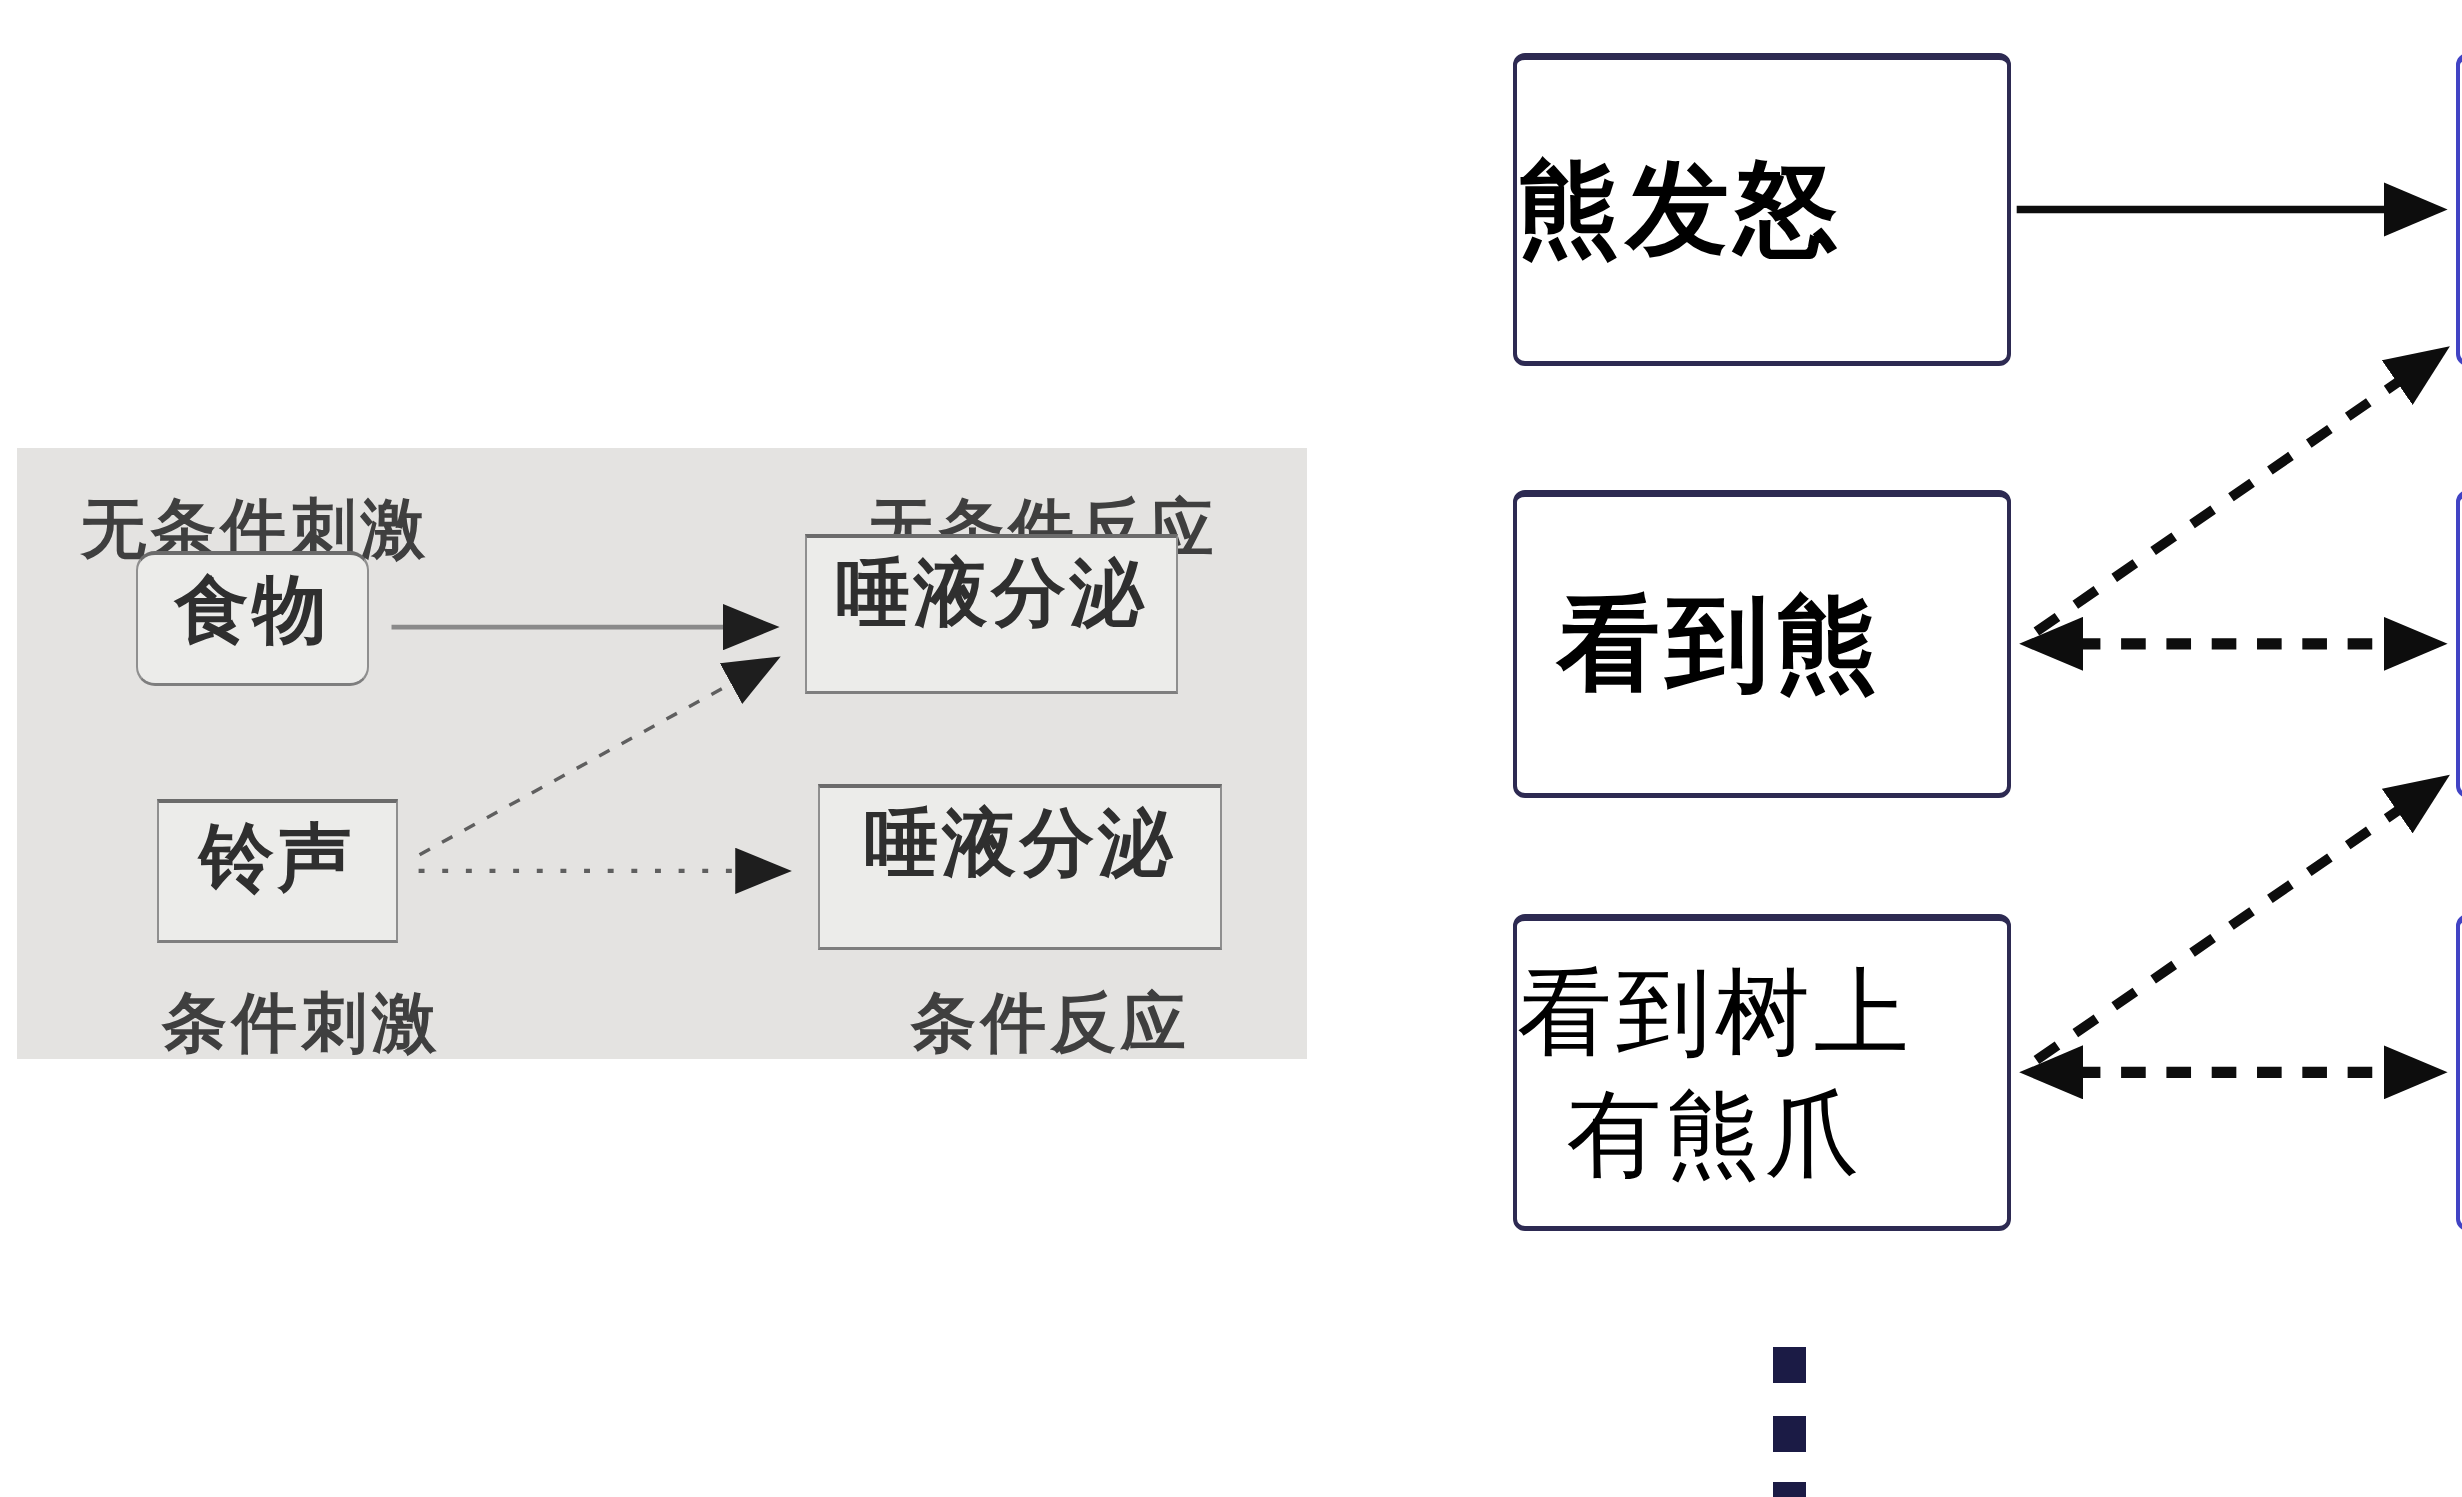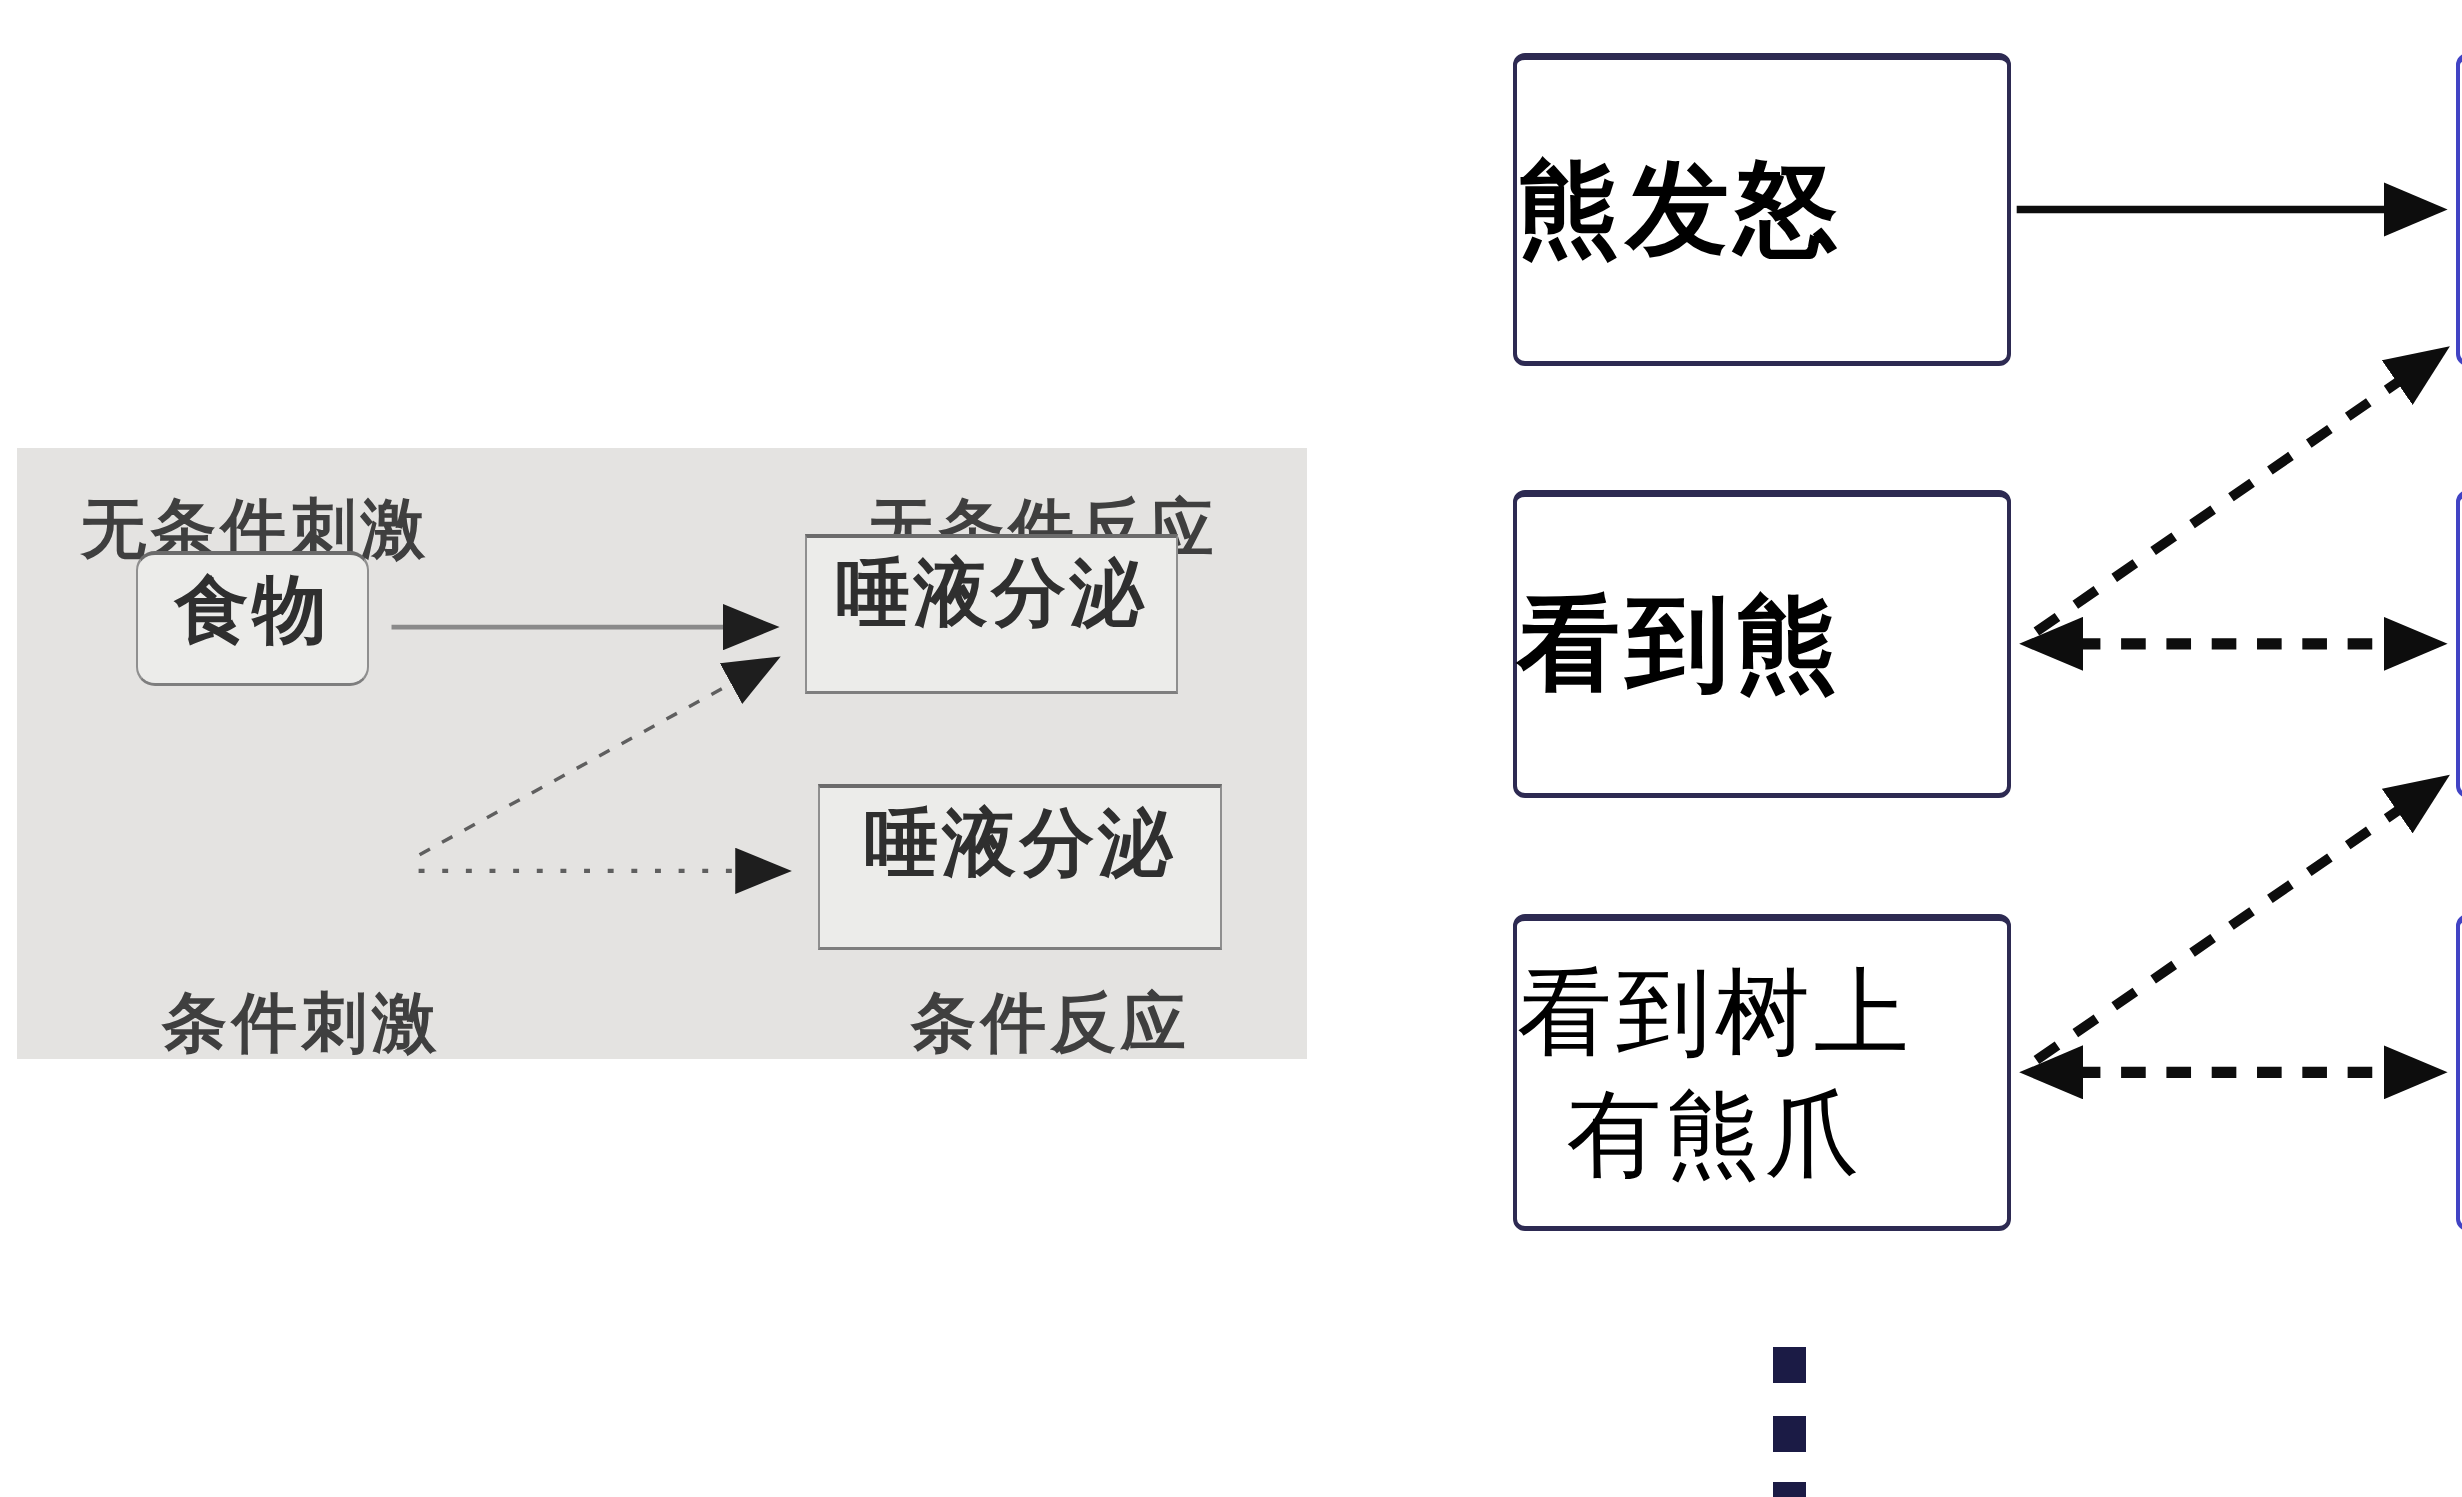--- a/index.html
+++ b/index.html
@@ -44,31 +44,32 @@
 <div id="canvas">
 
   <div id="pavlov-panel">
     <div class="p-label" style="left:64px;top:37px;">无条件刺激</div>
     <div class="p-label" style="left:852px;top:37px;">无条件反应</div>
     <div class="p-label" style="left:145px;top:531px;">条件刺激</div>
     <div class="p-label" style="left:894px;top:531px;">条件反应</div>
 
     <div class="p-box" style="left:119px;top:103px;width:233px;height:135px;border-radius:19px;">食物</div>
     <div class="p-box" style="left:788px;top:86px;width:373px;height:160px;">唾液分泌</div>
+    <div class="p-box" style="left:140px;top:351px;width:241px;height:144px;">铃声</div>
     <div class="p-box" style="left:801px;top:336px;width:404px;height:166px;">唾液分泌</div>
   </div>
 
   <div class="td-box td-dark" style="left:1513px;top:53px;width:498px;height:313px;">
     <span class="td-text">熊发怒</span>
   </div>
   <div class="td-box td-blue" style="left:2456px;top:53px;width:499px;height:313px;">
     
   </div>
 
-  <div class="td-box td-dark" style="left:1513px;top:490px;width:498px;height:308px;">
+  <div class="td-box td-dark" style="left:1513px;top:490px;width:498px;height:308px;padding-left:40px;">
     <span class="td-text">看到熊</span>
   </div>
   <div class="td-box td-blue" style="left:2456px;top:490px;width:499px;height:308px;">
     
   </div>
 
   <div class="td-box td-dark" style="left:1513px;top:914px;width:498px;height:317px;">
     <span class="td-text-small">看到树上
 有熊爪</span>
   </div>

